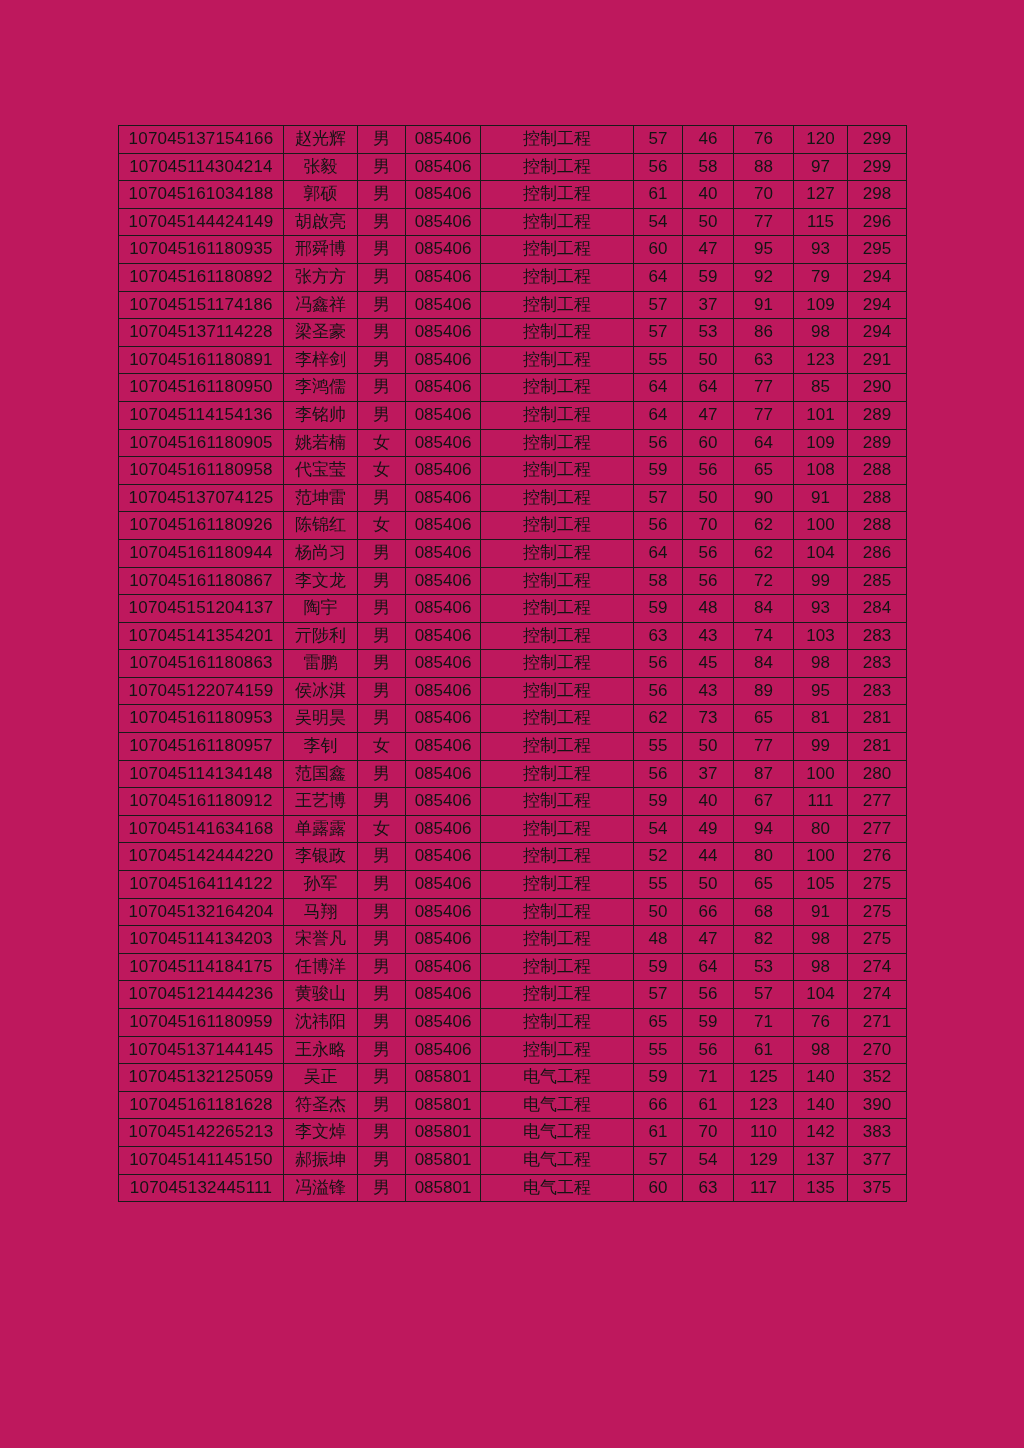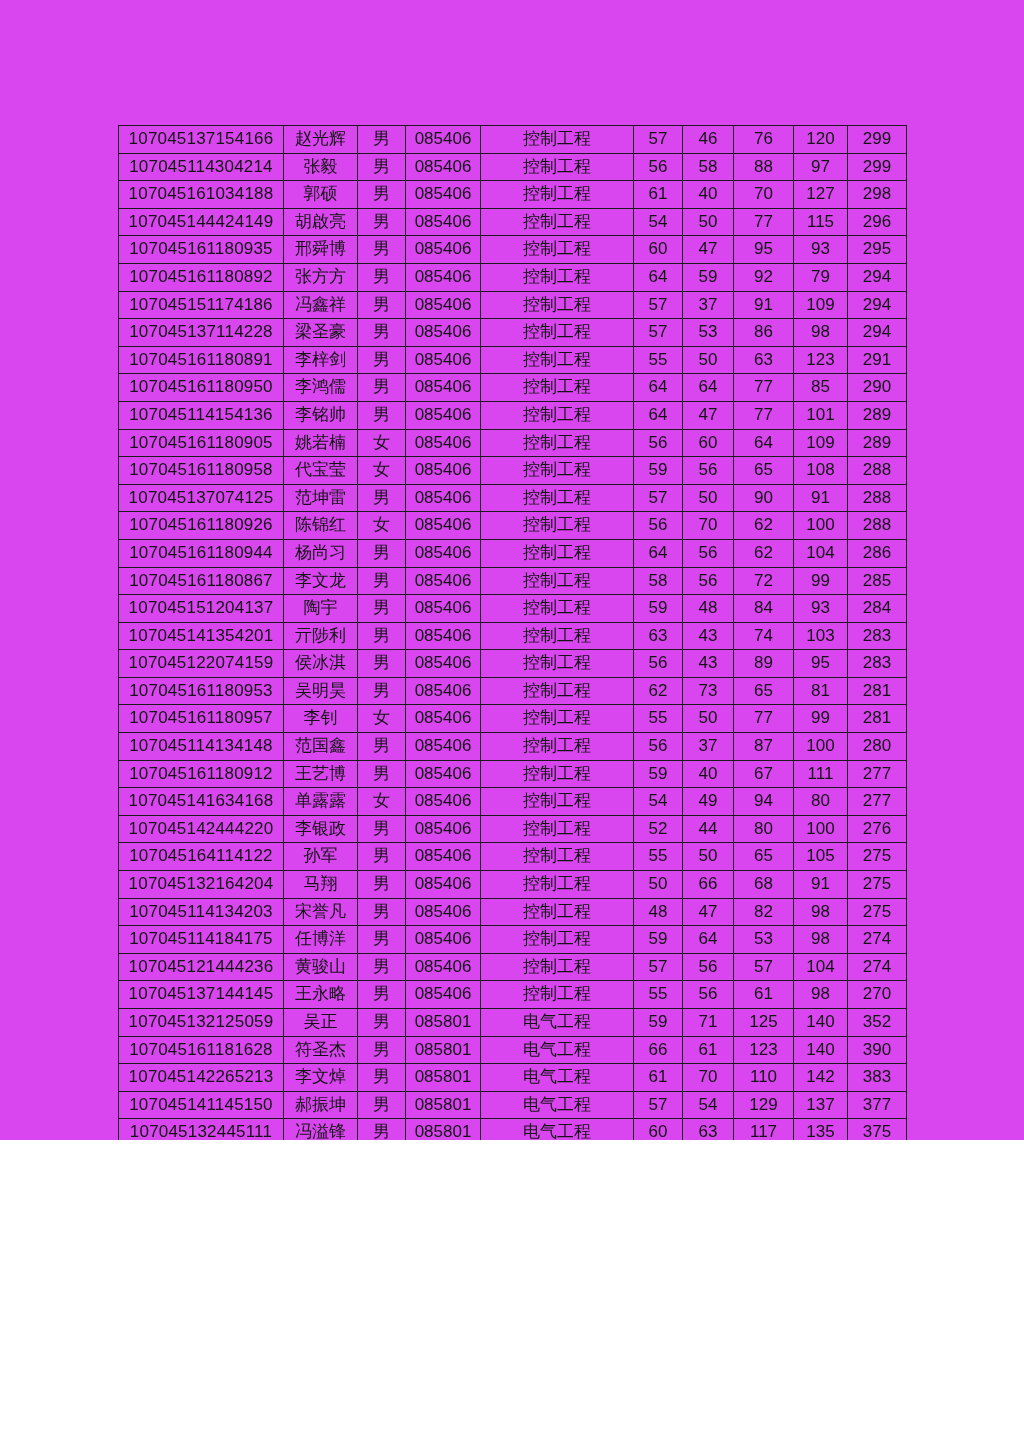--- a/index.html
+++ b/index.html
@@ -3,22 +3,22 @@
 <meta charset="utf-8">
 <style>
   html, body {
     margin: 0;
     padding: 0;
     background: #ffffff;
   }
   .page {
     position: relative;
     width: 1024px;
-    height: 1140px;
-    background: #d946ef;
+    height: 1448px;
+    background: #be185d;
     font-family: "Liberation Sans", sans-serif;
     color: #141414;
     overflow: hidden;
   }
   table.score-table {
     position: absolute;
     left: 118px;
     top: 125px;
     border-collapse: collapse;
     table-layout: fixed;
@@ -283,20 +283,32 @@
           <td class="c2">男</td>
           <td class="c3">085406</td>
           <td class="c4">控制工程</td>
           <td class="c5">63</td>
           <td class="c6">43</td>
           <td class="c7">74</td>
           <td class="c8">103</td>
           <td class="c9">283</td>
         </tr>
         <tr>
+          <td class="c0">107045161180863</td>
+          <td class="c1">雷鹏</td>
+          <td class="c2">男</td>
+          <td class="c3">085406</td>
+          <td class="c4">控制工程</td>
+          <td class="c5">56</td>
+          <td class="c6">45</td>
+          <td class="c7">84</td>
+          <td class="c8">98</td>
+          <td class="c9">283</td>
+        </tr>
+        <tr>
           <td class="c0">107045122074159</td>
           <td class="c1">侯冰淇</td>
           <td class="c2">男</td>
           <td class="c3">085406</td>
           <td class="c4">控制工程</td>
           <td class="c5">56</td>
           <td class="c6">43</td>
           <td class="c7">89</td>
           <td class="c8">95</td>
           <td class="c9">283</td>
@@ -425,20 +437,32 @@
           <td class="c0">107045121444236</td>
           <td class="c1">黄骏山</td>
           <td class="c2">男</td>
           <td class="c3">085406</td>
           <td class="c4">控制工程</td>
           <td class="c5">57</td>
           <td class="c6">56</td>
           <td class="c7">57</td>
           <td class="c8">104</td>
           <td class="c9">274</td>
+        </tr>
+        <tr>
+          <td class="c0">107045161180959</td>
+          <td class="c1">沈祎阳</td>
+          <td class="c2">男</td>
+          <td class="c3">085406</td>
+          <td class="c4">控制工程</td>
+          <td class="c5">65</td>
+          <td class="c6">59</td>
+          <td class="c7">71</td>
+          <td class="c8">76</td>
+          <td class="c9">271</td>
         </tr>
         <tr>
           <td class="c0">107045137144145</td>
           <td class="c1">王永略</td>
           <td class="c2">男</td>
           <td class="c3">085406</td>
           <td class="c4">控制工程</td>
           <td class="c5">55</td>
           <td class="c6">56</td>
           <td class="c7">61</td>

